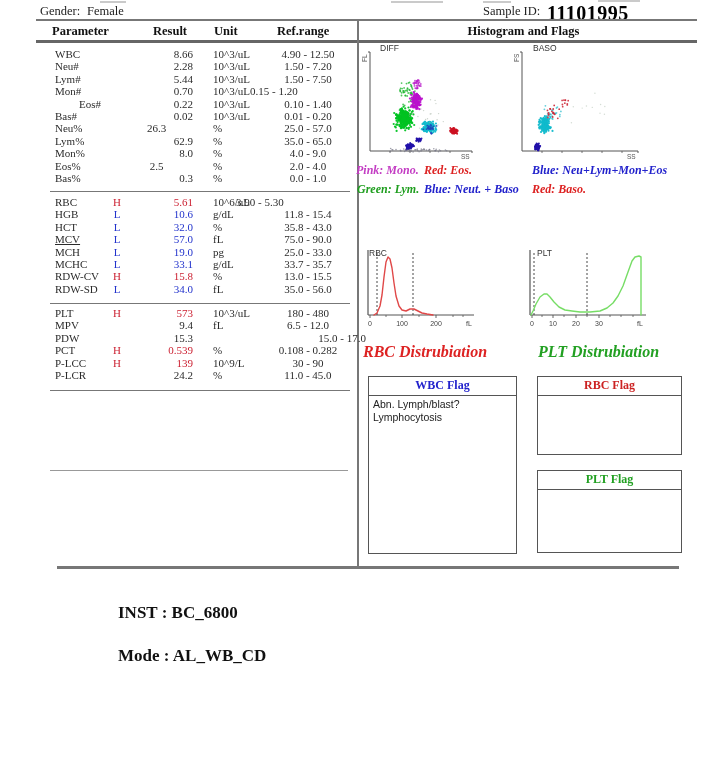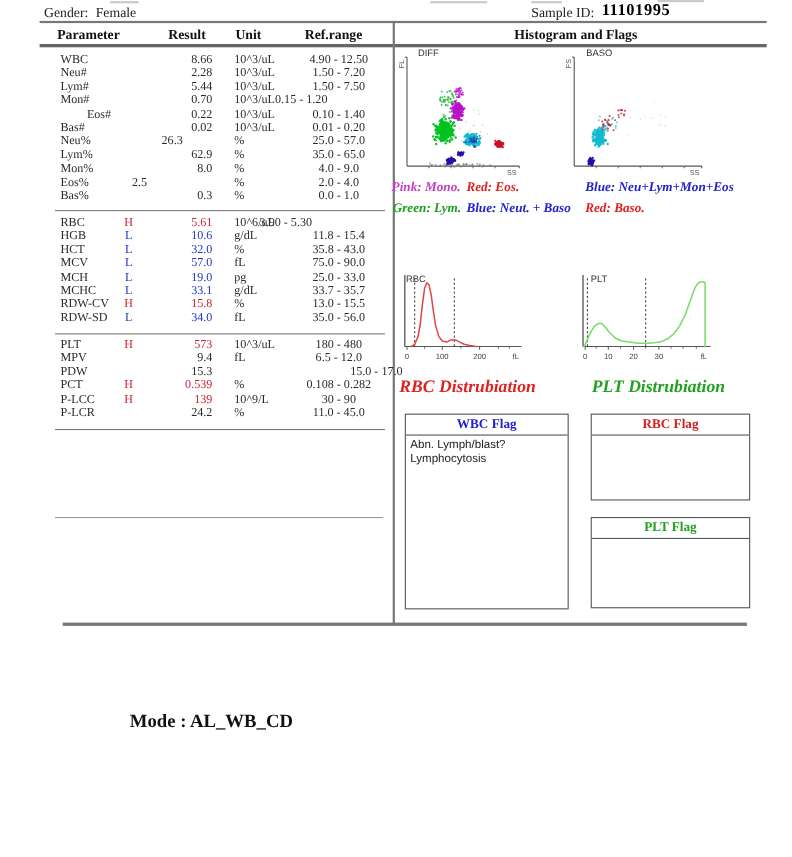--- a/index.html
+++ b/index.html
@@ -3,21 +3,21 @@
 <meta charset="utf-8">
 <style>
   html,body{margin:0;padding:0;background:#fff;}
   .page{position:relative;width:720px;height:779px;background:#ffffff;
         font-family:"Liberation Serif", serif;color:#2b2b2b;overflow:hidden;}
   .abs{position:absolute;white-space:nowrap;}
   .hline{position:absolute;background:#777;}
   .vline{position:absolute;background:#777;}
   .meta-label{font-size:12.5px;color:#222;}
   .meta-value{font-size:12.5px;color:#222;}
-  .sample-val{font-size:15px;font-weight:bold;color:#000;letter-spacing:.5px;}
+  .sample-val{font-size:20px;font-weight:bold;color:#000;letter-spacing:.5px;}
   .col-head{font-size:12.5px;font-weight:bold;color:#111;}
   .row-cell{font-size:11px;color:#2b2b2b;}
   .flag-H{color:#cc2233;}
   .flag-L{color:#2233cc;}
   .cap{font-size:12px;font-style:italic;font-weight:bold;}
   .cap2{font-size:16px;font-style:italic;font-weight:bold;}
   .flagbox{position:absolute;border:1px solid #555;background:#fff;}
   .flagbox .title{display:block;text-align:center;font-size:12px;font-weight:bold;
                   border-bottom:1px solid #555;padding:1px 0 2px 0;}
   .flagbox .content{padding:2px 4px;font-family:"Liberation Sans", sans-serif;
@@ -121,21 +121,21 @@
       <div class="abs" style="top: 147.2px; left: 0px;">
         <span class="abs row-cell " style="left: 55px; position: absolute;">Mon%</span>
         <span class="abs row-cell " style="left: 110px; width: 14px; text-align: center; position: absolute;"></span>
         <span class="abs row-cell " style="left: 120px; width: 73px; text-align: right; position: absolute;">8.0</span>
         <span class="abs row-cell " style="left: 213px; position: absolute;">%</span>
         <span class="abs row-cell " style="left: 250px; width: 116px; text-align: center; position: absolute;">4.0 - 9.0</span>
       </div>
       <div class="abs" style="top: 159.6px; left: 0px;">
         <span class="abs row-cell " style="left: 55px; position: absolute;">Eos%</span>
         <span class="abs row-cell " style="left: 110px; width: 14px; text-align: center; position: absolute;"></span>
-        <span class="abs row-cell " style="left: 120px; width: 73px; text-align: left; position: absolute;">2.5</span>
+        <span class="abs row-cell " style="left: 120px; width: 73px; text-align: center; position: absolute;">2.5</span>
         <span class="abs row-cell " style="left: 213px; position: absolute;">%</span>
         <span class="abs row-cell " style="left: 250px; width: 116px; text-align: center; position: absolute;">2.0 - 4.0</span>
       </div>
       <div class="abs" style="top: 172px; left: 0px;">
         <span class="abs row-cell " style="left: 55px; position: absolute;">Bas%</span>
         <span class="abs row-cell " style="left: 110px; width: 14px; text-align: center; position: absolute;"></span>
         <span class="abs row-cell " style="left: 120px; width: 73px; text-align: right; position: absolute;">0.3</span>
         <span class="abs row-cell " style="left: 213px; position: absolute;">%</span>
         <span class="abs row-cell " style="left: 250px; width: 116px; text-align: center; position: absolute;">0.0 - 1.0</span>
       </div>
@@ -154,21 +154,21 @@
         <span class="abs row-cell " style="left: 250px; width: 116px; text-align: center; position: absolute;">11.8 - 15.4</span>
       </div>
       <div class="abs" style="top: 220.8px; left: 0px;">
         <span class="abs row-cell " style="left: 55px; position: absolute;">HCT</span>
         <span class="abs row-cell flag-L" style="left: 110px; width: 14px; text-align: center; position: absolute;">L</span>
         <span class="abs row-cell flag-L" style="left: 120px; width: 73px; text-align: right; position: absolute;">32.0</span>
         <span class="abs row-cell " style="left: 213px; position: absolute;">%</span>
         <span class="abs row-cell " style="left: 250px; width: 116px; text-align: center; position: absolute;">35.8 - 43.0</span>
       </div>
       <div class="abs" style="top: 233.2px; left: 0px;">
-        <span class="abs row-cell " style="left: 55px; position: absolute;">MCV</span>
+        <span class="abs row-cell " style="left: 55px; position: absolute; text-decoration: underline;">MCV</span>
         <span class="abs row-cell flag-L" style="left: 110px; width: 14px; text-align: center; position: absolute;">L</span>
         <span class="abs row-cell flag-L" style="left: 120px; width: 73px; text-align: right; position: absolute;">57.0</span>
         <span class="abs row-cell " style="left: 213px; position: absolute;">fL</span>
         <span class="abs row-cell " style="left: 250px; width: 116px; text-align: center; position: absolute;">75.0 - 90.0</span>
       </div>
       <div class="abs" style="top: 245.6px; left: 0px;">
         <span class="abs row-cell " style="left: 55px; position: absolute;">MCH</span>
         <span class="abs row-cell flag-L" style="left: 110px; width: 14px; text-align: center; position: absolute;">L</span>
         <span class="abs row-cell flag-L" style="left: 120px; width: 73px; text-align: right; position: absolute;">19.0</span>
         <span class="abs row-cell " style="left: 213px; position: absolute;">pg</span>
@@ -1641,15 +1641,16 @@
   </div>
   <div class="flagbox" style="left:537px;top:470px;width:143px;height:81px;">
     <span class="title" style="color:#22a022;">PLT Flag</span>
     <div class="content" id="plt-flag-content"></div>
   </div>
   <div class="flagbox" style="left:537px;top:376px;width:143px;height:77px;">
     <span class="title" style="color:#cc2222;">RBC Flag</span>
     <div class="content" id="rbc-flag-content"></div>
   </div>
 
+  <div class="abs footer-line" style="left:118px;top:603px;">INST : BC_6800</div>
   <div class="abs footer-line" style="left:118px;top:646px;">Mode : AL_WB_CD</div>
 
 </div>
 
 </body></html>

